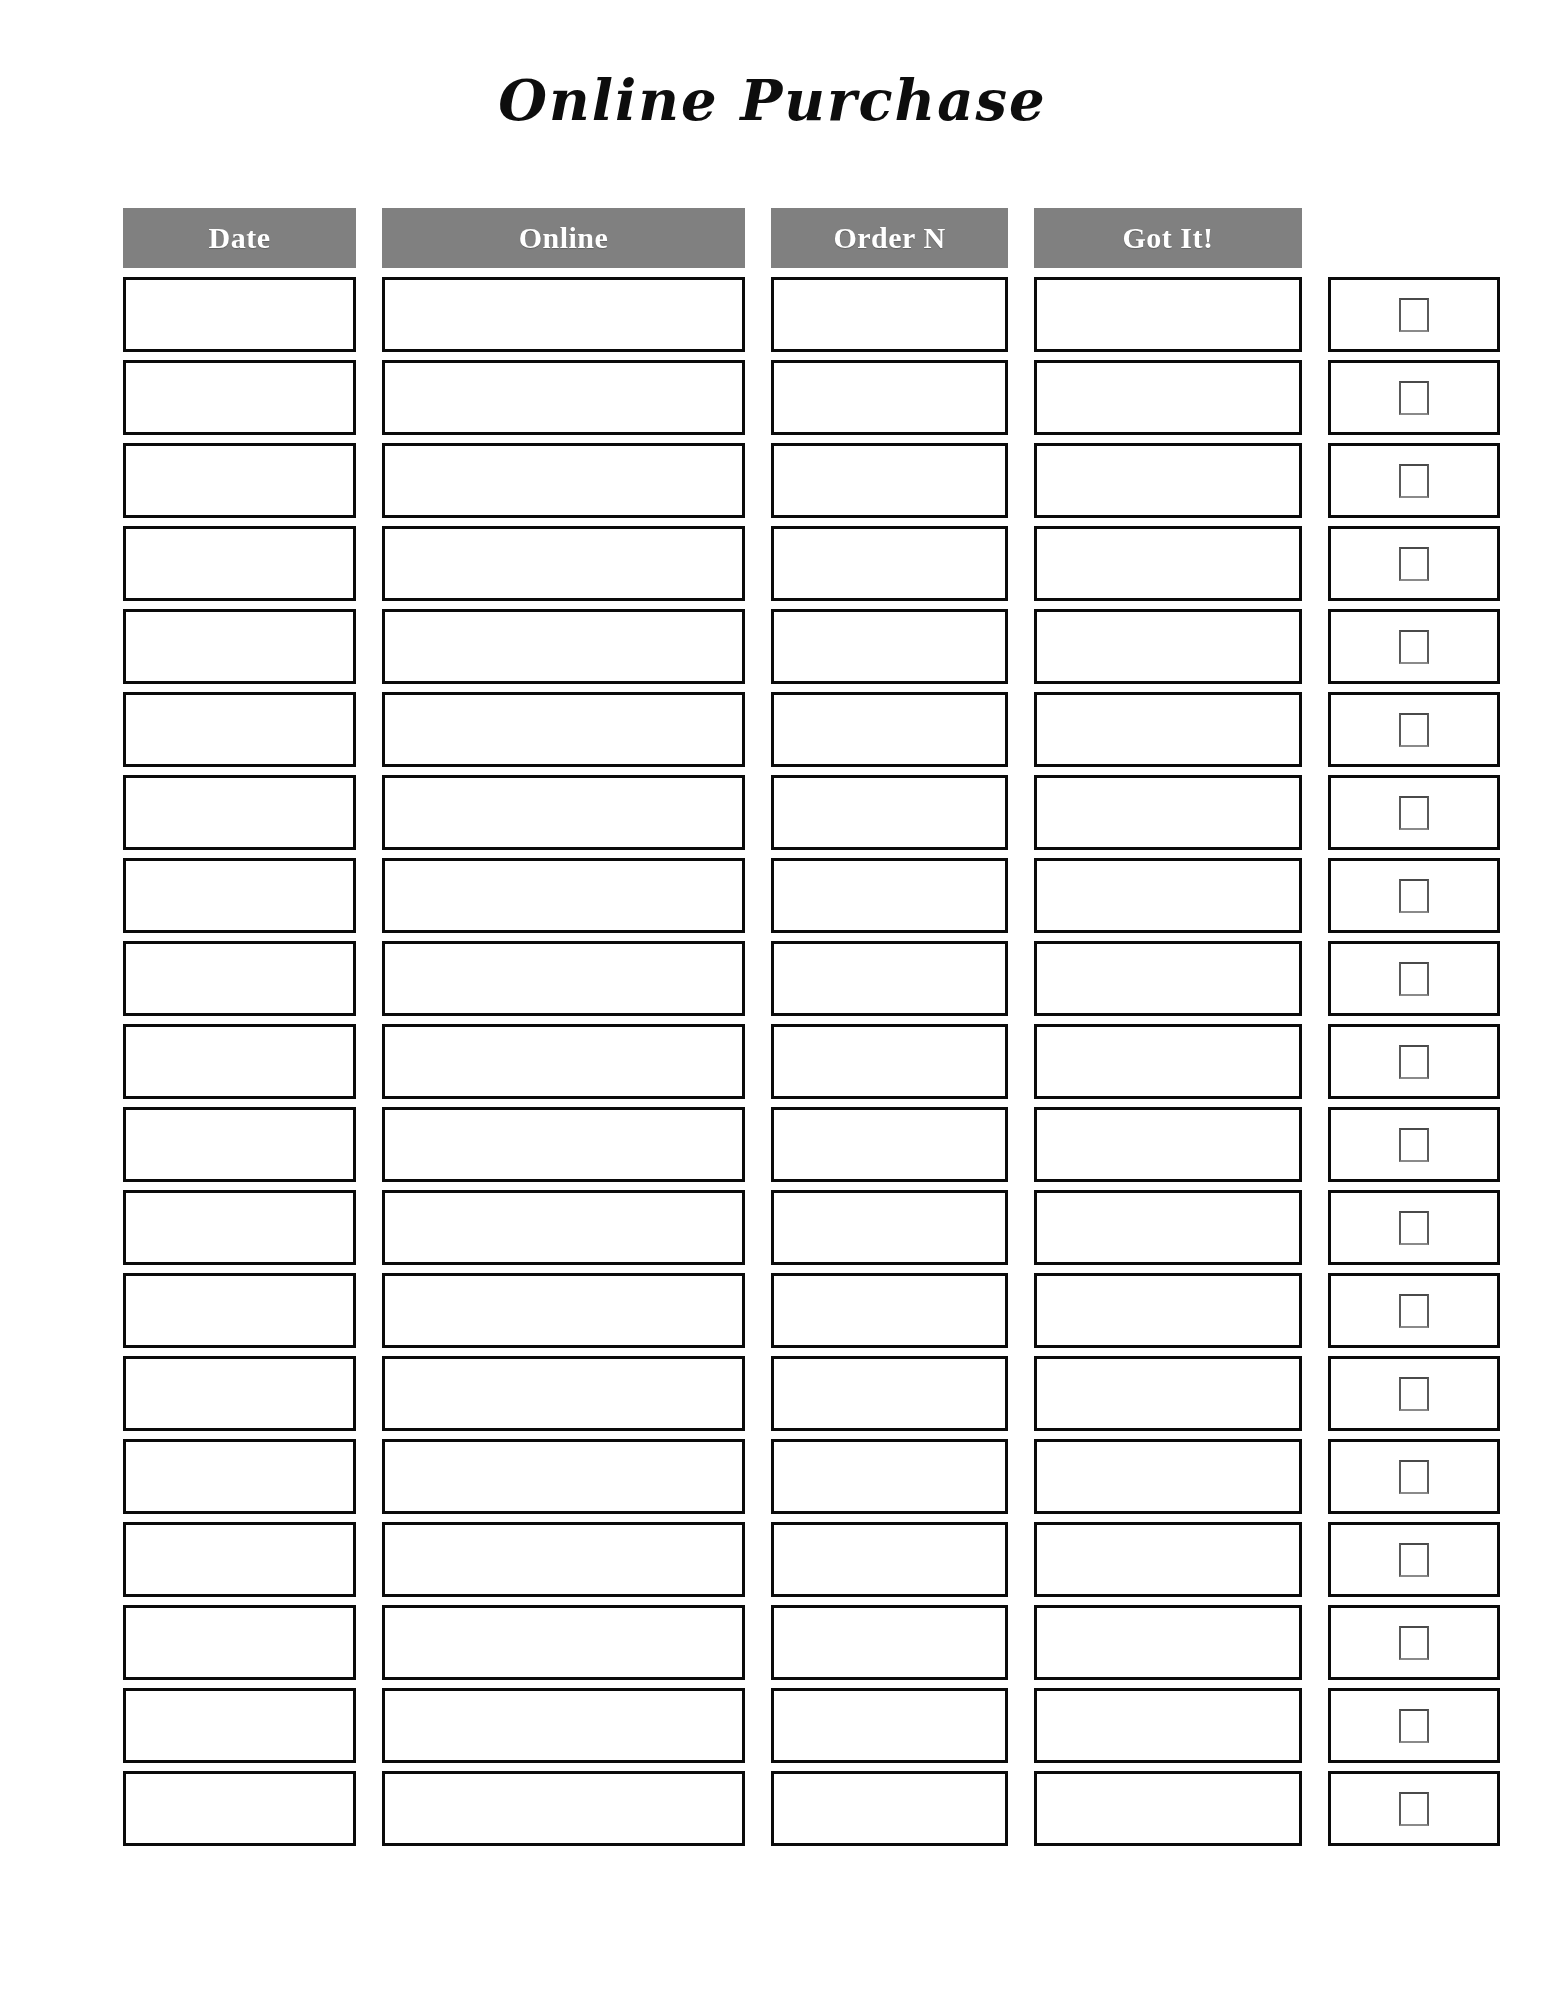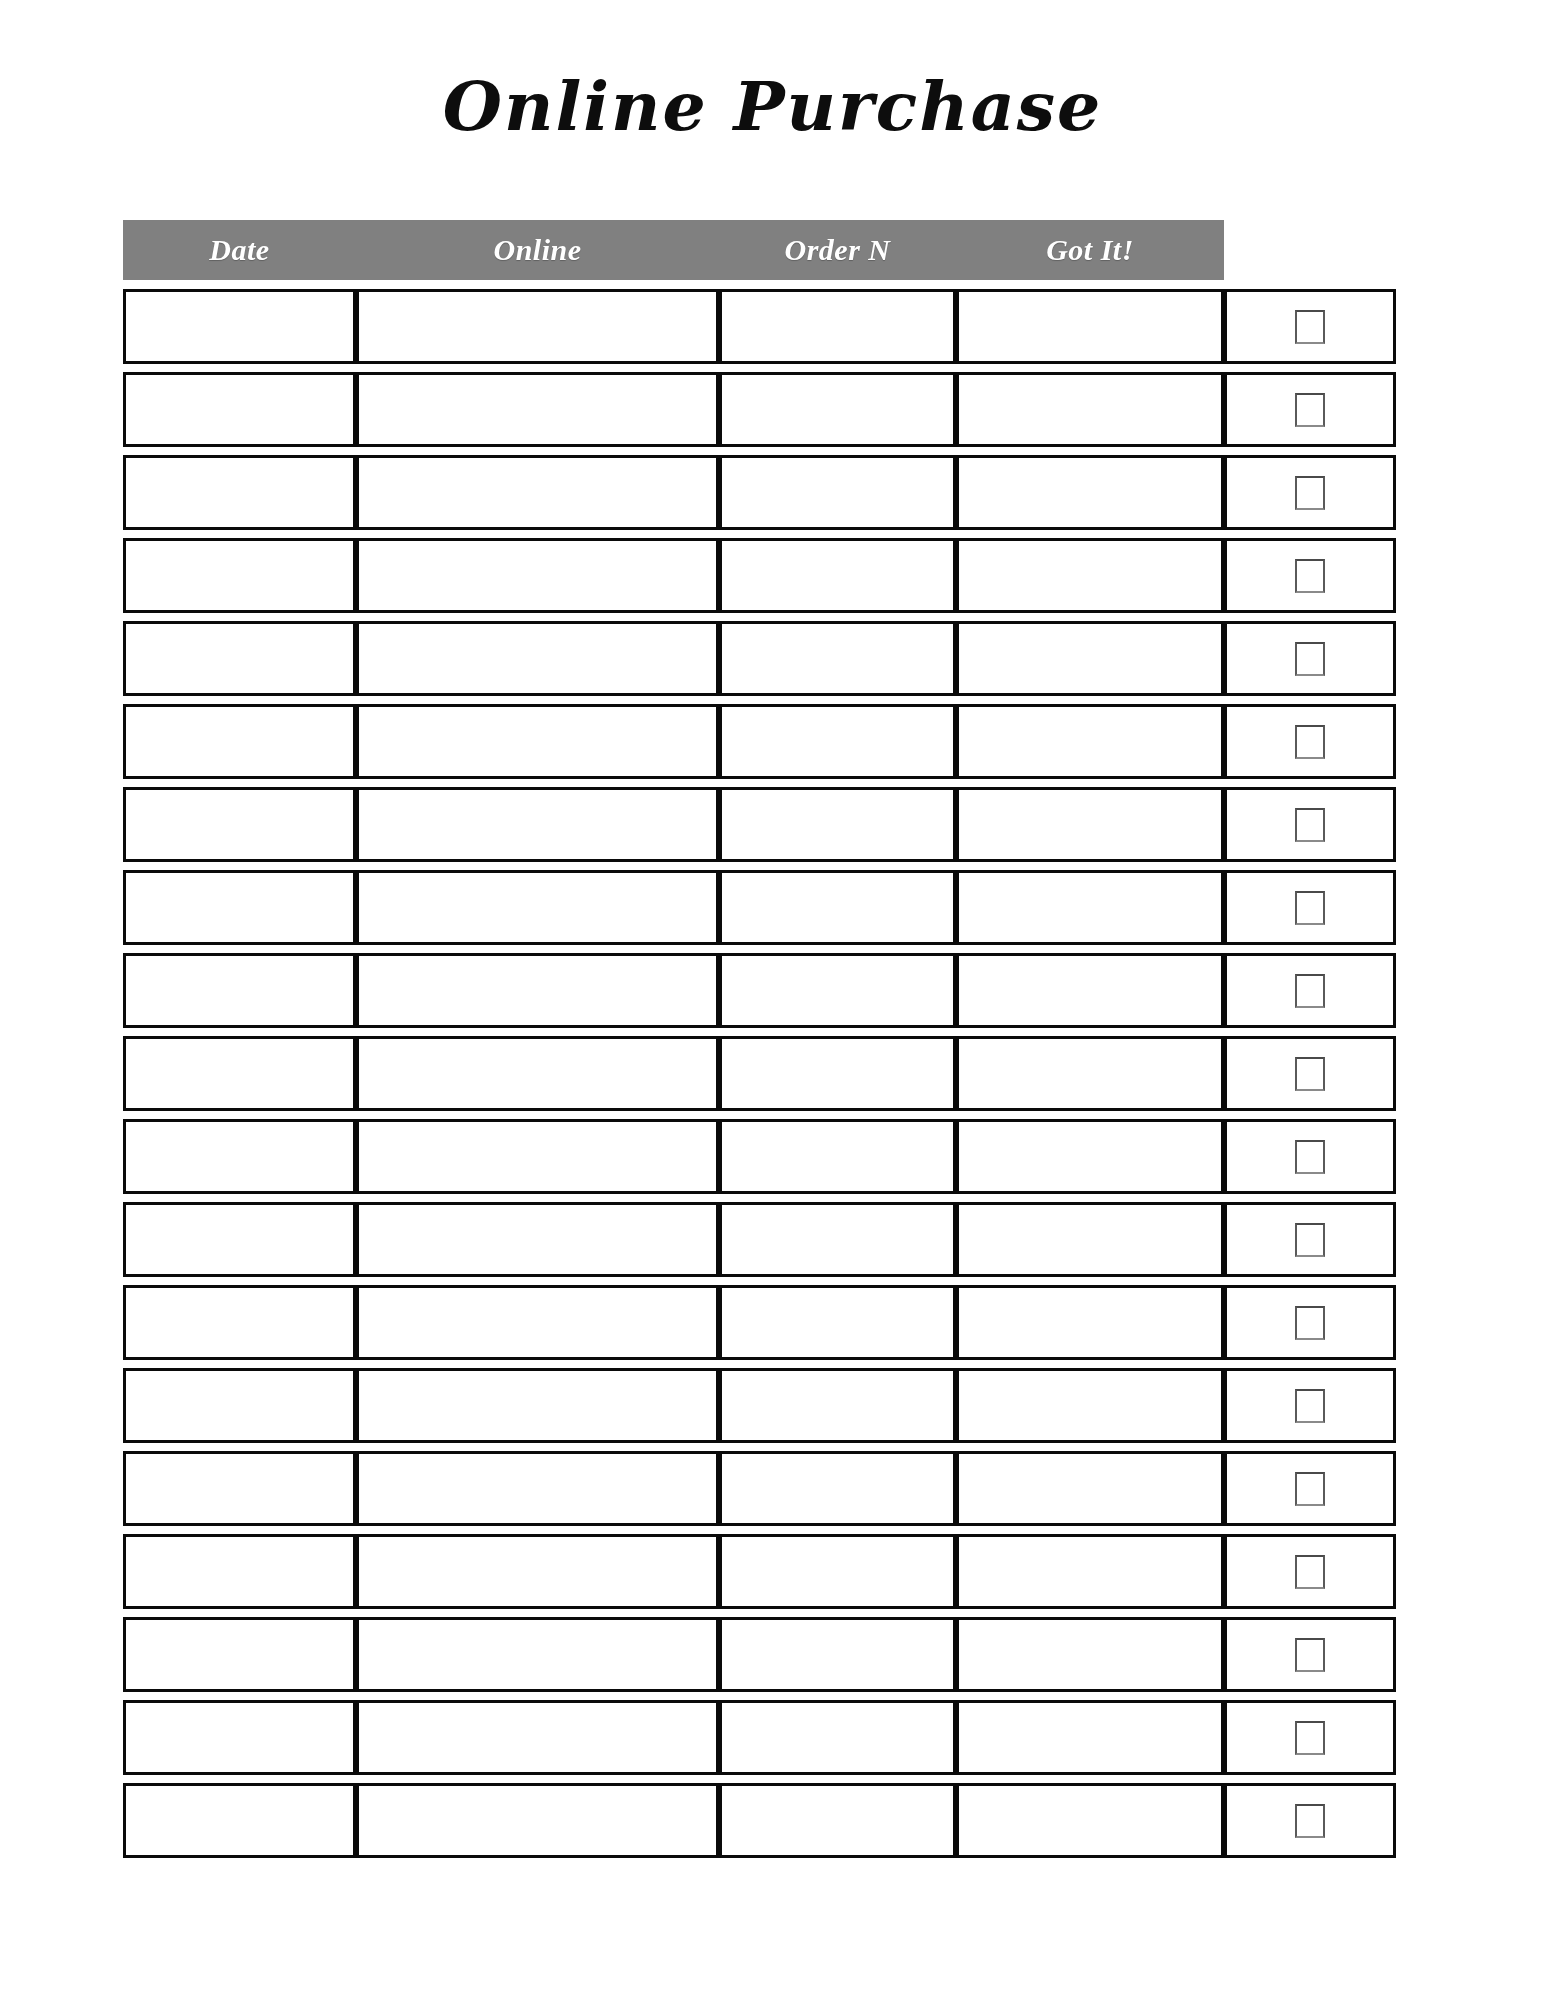--- a/index.html
+++ b/index.html
@@ -10,34 +10,33 @@
     background: #ffffff;
     overflow: hidden;
     font-family: "Liberation Serif", serif;
   }
   .title {
     margin: 72px 0 0 0;
     text-align: center;
     font-family: "DejaVu Serif", serif;
     font-style: italic;
     font-weight: 700;
-    font-size: 68px;
+    font-size: 56px;
     line-height: 1;
     letter-spacing: 2px;
     color: #0d0d0d;
   }
   .table {
     width: 1305px;
     margin: 80px 0 0 123px;
   }
   .header-row, .row {
     display: grid;
     grid-template-columns: 233px 363px 237px 268px 172px;
-    column-gap: 0;
-    font-style: italic;
+    column-gap: 26px;
   }
   .hcell {
     height: 60px;
     background: var(--header-bg, #808080);
     color: var(--header-text, #ffffff);
     font-family: "Liberation Serif", serif;
     font-weight: 700;
     font-size: 30px;
     letter-spacing: 0.5px;
     display: flex;

